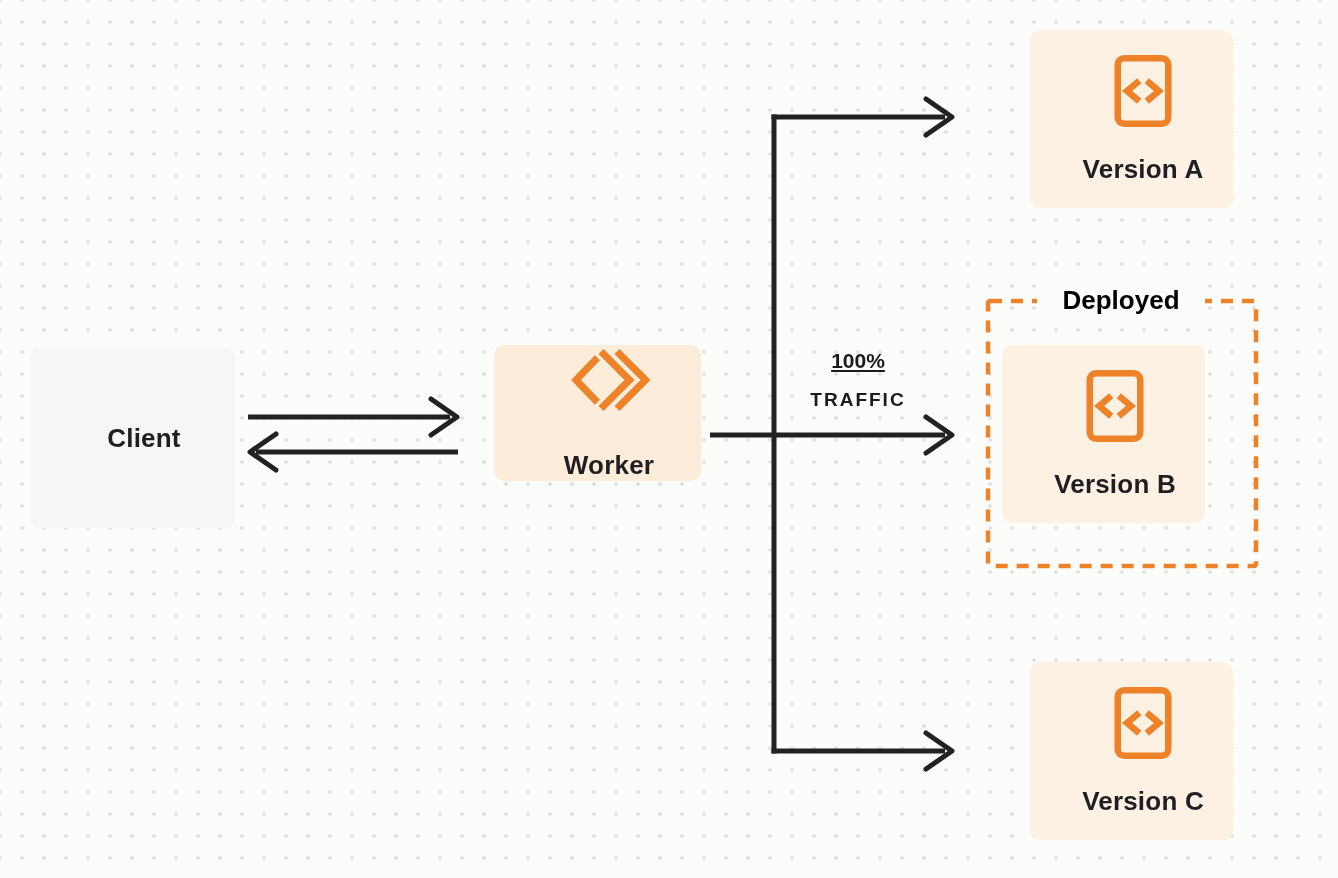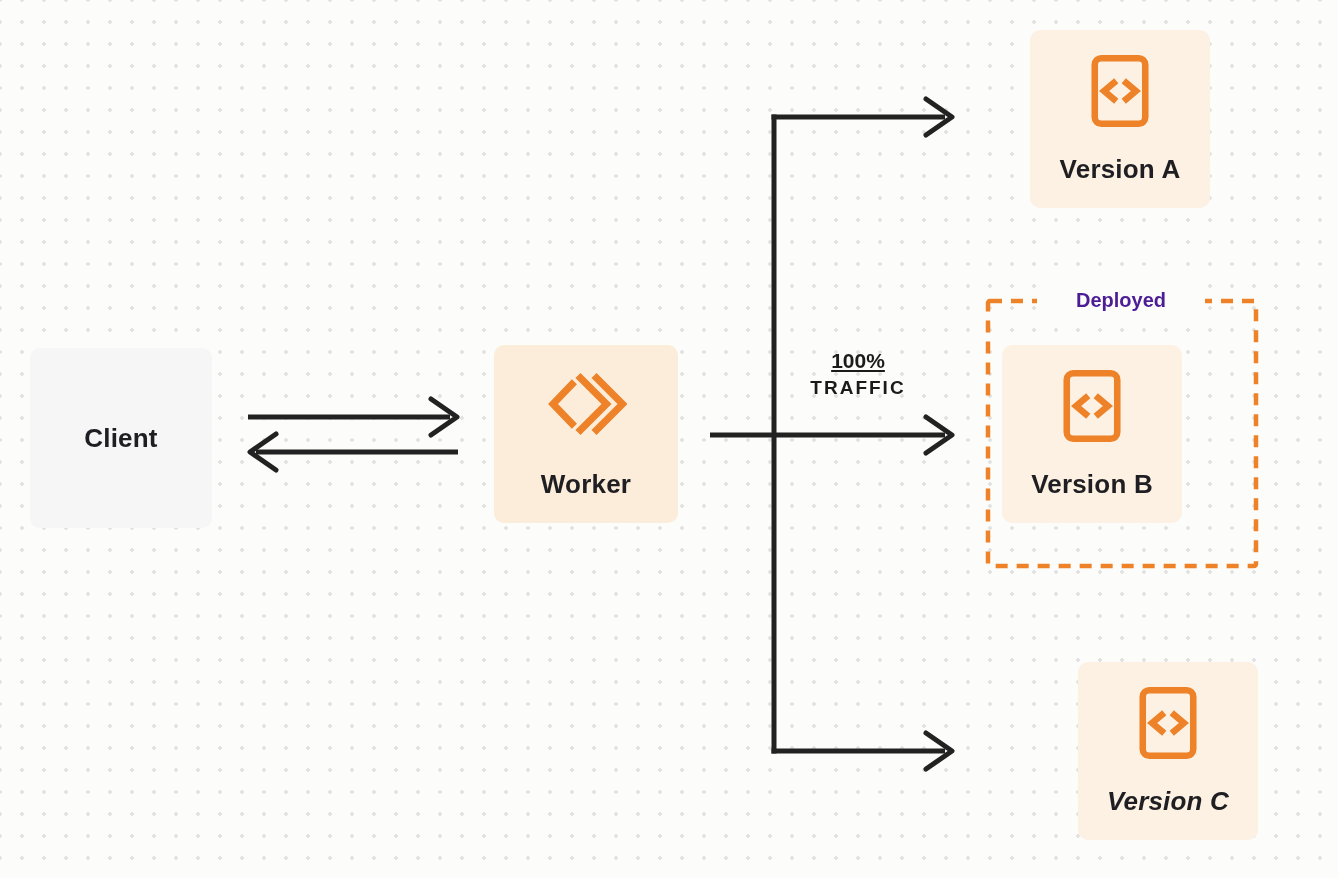--- a/index.html
+++ b/index.html
@@ -17,47 +17,49 @@
     background-position: 11px 11px;
     overflow: hidden;
   }
   .node {
     position: absolute;
     border-radius: 10px;
     display: flex;
     flex-direction: column;
     align-items: center;
     justify-content: center;
+    padding-left: 23px;
   }
   .node-label {
     font-size: 26px;
     font-weight: 700;
     color: #1f1f23;
     letter-spacing: 0.2px;
   }
   .client-node {
     left: 30px; top: 348px;
     width: 182px; height: 180px;
     background: #f6f6f7;
     align-items: center;
   }
   .worker-node {
     left: 494px; top: 345px;
-    width: 184px; height: 178px;
+    width: 184px; height: 136px;
     background: #fcedda;
     gap: 30px;
+    justify-content: space-between;
   }
   .version-node {
     width: 180px; height: 178px;
     background: #fdf1e3;
     gap: 26px;
   }
   .version-a { left: 1030px; top: 30px;  position: absolute; }
   .version-b { left: 1002px; top: 345px; position: absolute; }
-  .version-c { left: 1078px; top: 662px; position: absolute; font-style: italic; }
+  .version-c { left: 1030px; top: 662px; position: absolute; }
   .icon-wrap {
     display: flex;
     align-items: center;
     justify-content: center;
   }
   .connector-layer {
     position: absolute;
     left: 0; top: 0;
     width: 1338px; height: 878px;
     pointer-events: none;
@@ -71,32 +73,32 @@
   }
   .traffic-line1 {
     font-size: 21px;
     font-weight: 700;
     text-decoration: underline;
   }
   .traffic-line2 {
     font-size: 19px;
     font-weight: 700;
     letter-spacing: 2px;
-    margin-top: 4px;
+    margin-top: 16px;
   }
   .deployed-label {
     position: absolute;
     left: 1037px; top: 284px;
     width: 168px;
     height: 32px;
     line-height: 32px;
     text-align: center;
     background: #fcfcfb;
-    color: #4c1d95;
-    font-size: 20px;
+    color: #000000;
+    font-size: 26px;
     font-weight: 700;
   }
 </style>
 </head>
 <body>
 
 <div class="canvas">
 
   <svg class="connector-layer" width="1338" height="878" viewBox="0 0 1338 878" fill="none" xmlns="http://www.w3.org/2000/svg">
 

